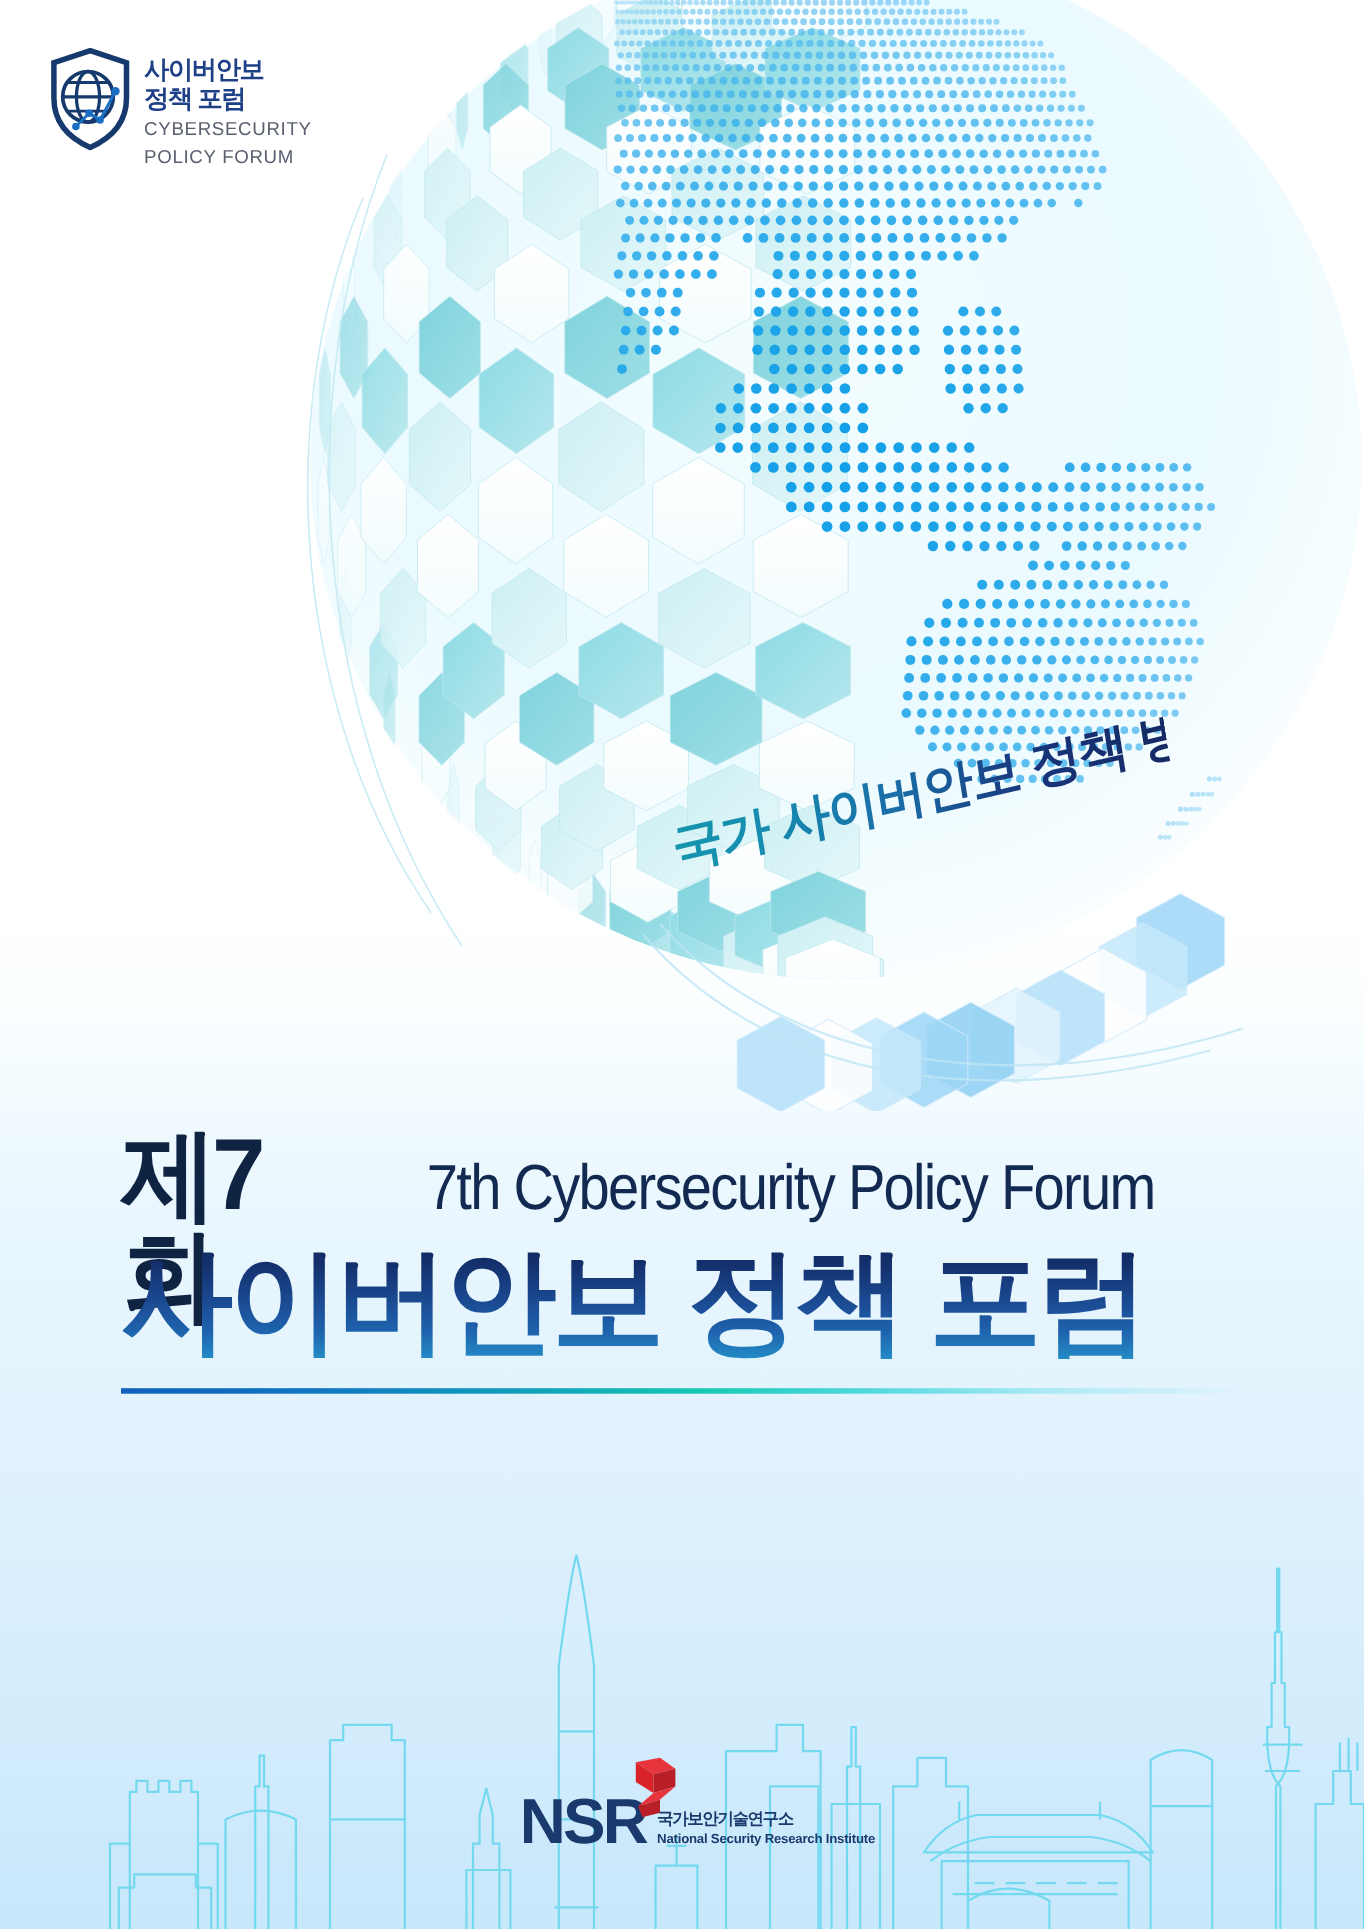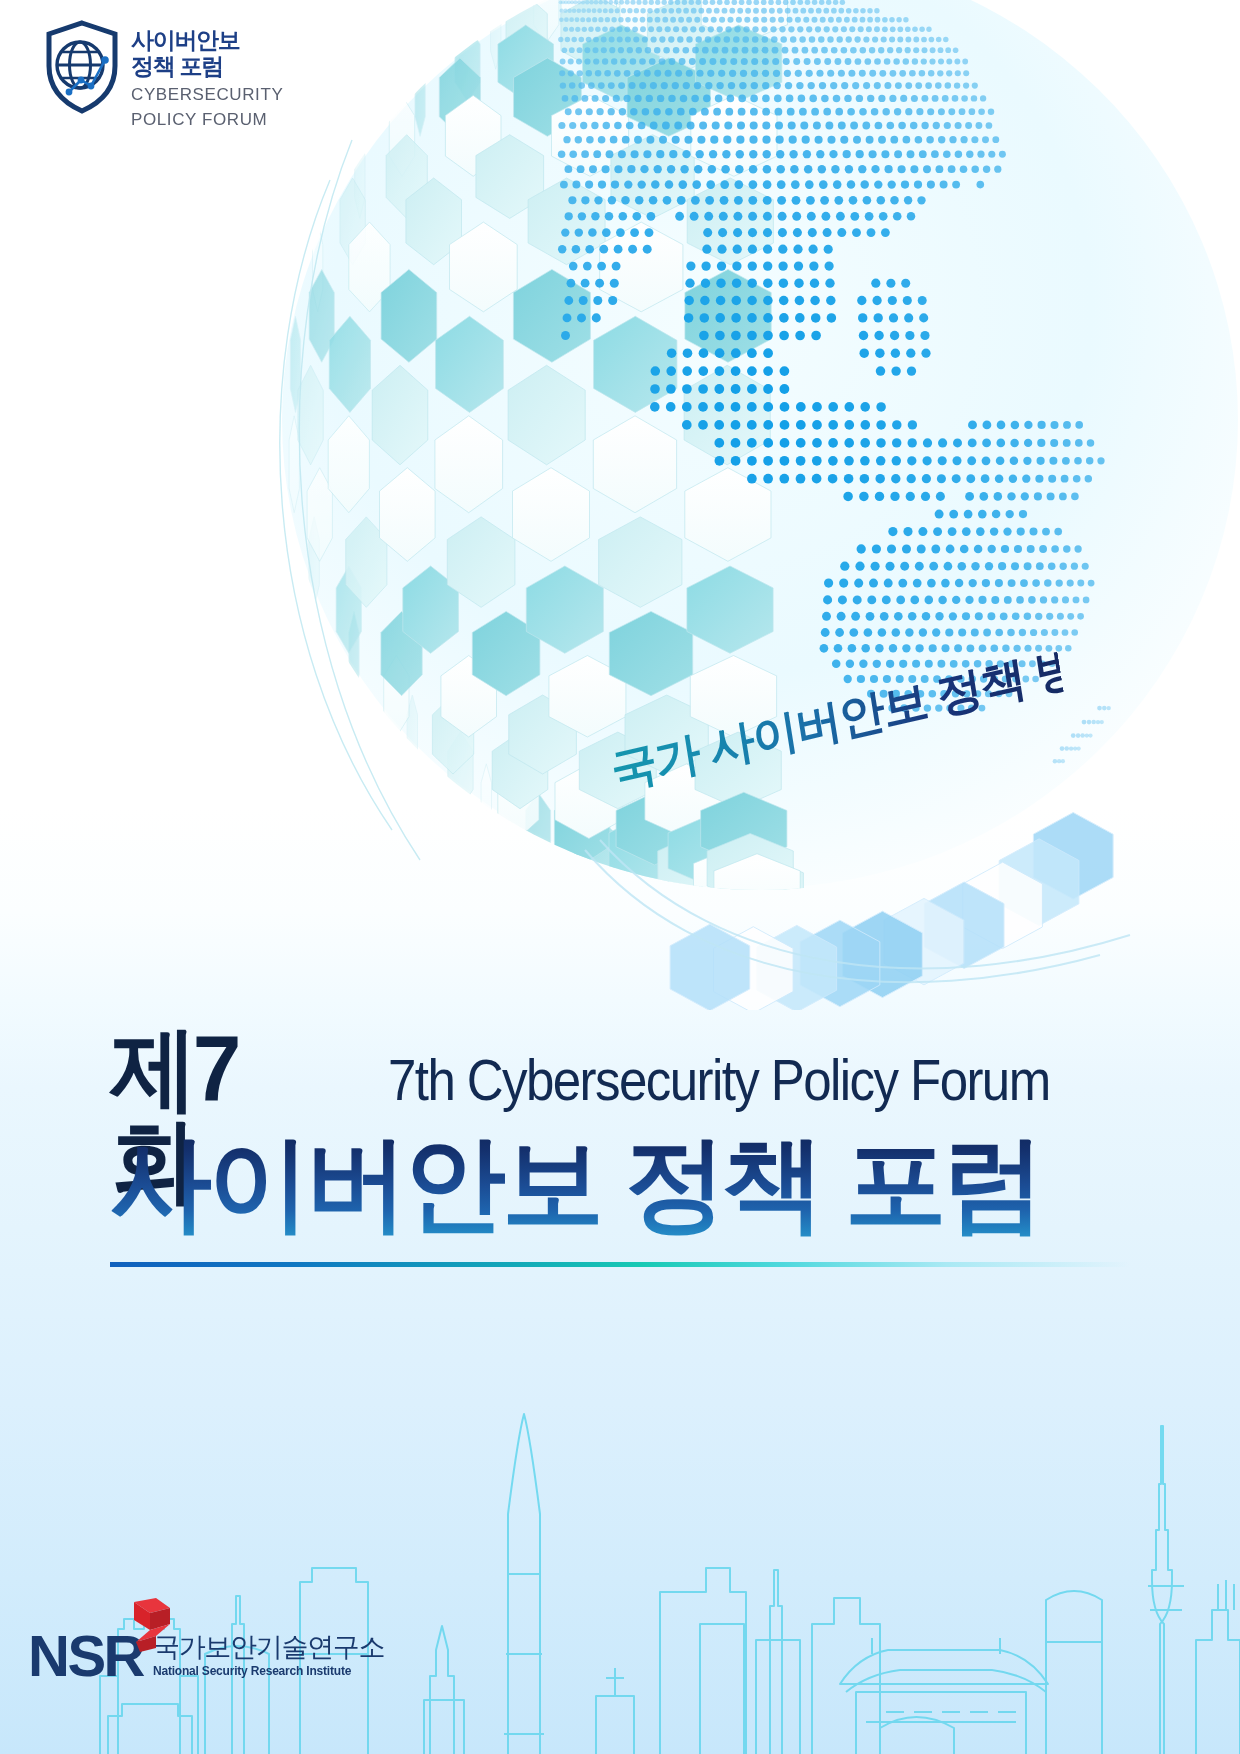--- a/index.html
+++ b/index.html
@@ -50,21 +50,21 @@
     -webkit-background-clip:text;
     background-clip:text;
     color:transparent;
     -webkit-text-fill-color:transparent;
     font-stretch:condensed;
     transform:rotate(-13deg) skewX(-4deg);
   }
 
   
   #logo{
-    position:absolute; left:43px; top:20px;
+    position:absolute; left:43px; top:43px;
     display:flex; align-items:flex-start; gap:10px;
     z-index:30;
   }
   #logo-mark{ width:78px; height:94px; flex:0 0 auto; }
   #logo-text{ padding-top:8px; }
   .logo-kr{
     font-size:23px; font-weight:bold; color:#1d3f86;
     letter-spacing:-1.3px; line-height:1.12;
     font-family:"Liberation Sans","DejaVu Sans",sans-serif;
   }
@@ -126,34 +126,34 @@
   }
   .meta-base{ font-size:42px; letter-spacing:-1.5px; font-weight:500; transform:scaleX(0.92); transform-origin:left baseline;}
   .meta-big{ font-size:54px; font-weight:bold; color:#1556d6; letter-spacing:-2px; transform:scaleX(0.92); transform-origin:left baseline;}
   .meta-small{ font-size:36px; letter-spacing:-1.5px; font-weight:500; transform:scaleX(0.92); transform-origin:left baseline;}
   .meta-sep{ font-size:40px; color:#2a4f8f; padding:0 16px 0 18px; font-weight:300;}
   .meta-venue{ font-size:42px; font-weight:bold; letter-spacing:-2.5px; color:#11255a; transform:scaleX(0.94); transform-origin:left baseline;}
 
   
   #nsr{
     position:absolute; left:0; right:0; bottom:72px;
-    display:flex; align-items:flex-end;
+    display:flex; justify-content:center; align-items:flex-end;
     z-index:14;
     padding-left:28px;
   }
   #nsr-inner{ display:flex; align-items:flex-end; gap:2px; position:relative;}
   #nsr-word{
     font-size:58px; font-weight:bold; color:#1a3a6e;
     letter-spacing:-2.5px; line-height:0.9;
     font-family:"Liberation Sans","DejaVu Sans",sans-serif;
   }
   #nsr-mark{ position:absolute; left:98px; top:-34px; width:46px; height:56px;}
   #nsr-sub{ padding-bottom:4px; margin-left:8px;}
   #nsr-sub-kr{
-    font-size:27px; font-weight:normal; color:#1a3a6e;
+    font-size:15px; font-weight:bold; color:#1a3a6e;
     letter-spacing:-1.3px; line-height:1.1;
   }
   #nsr-sub-en{
     font-size:12px; font-weight:bold; color:#1a3a6e;
     letter-spacing:-0.2px; line-height:1.2; margin-top:1px;
   }
 </style>
 </head>
 <body>
 

